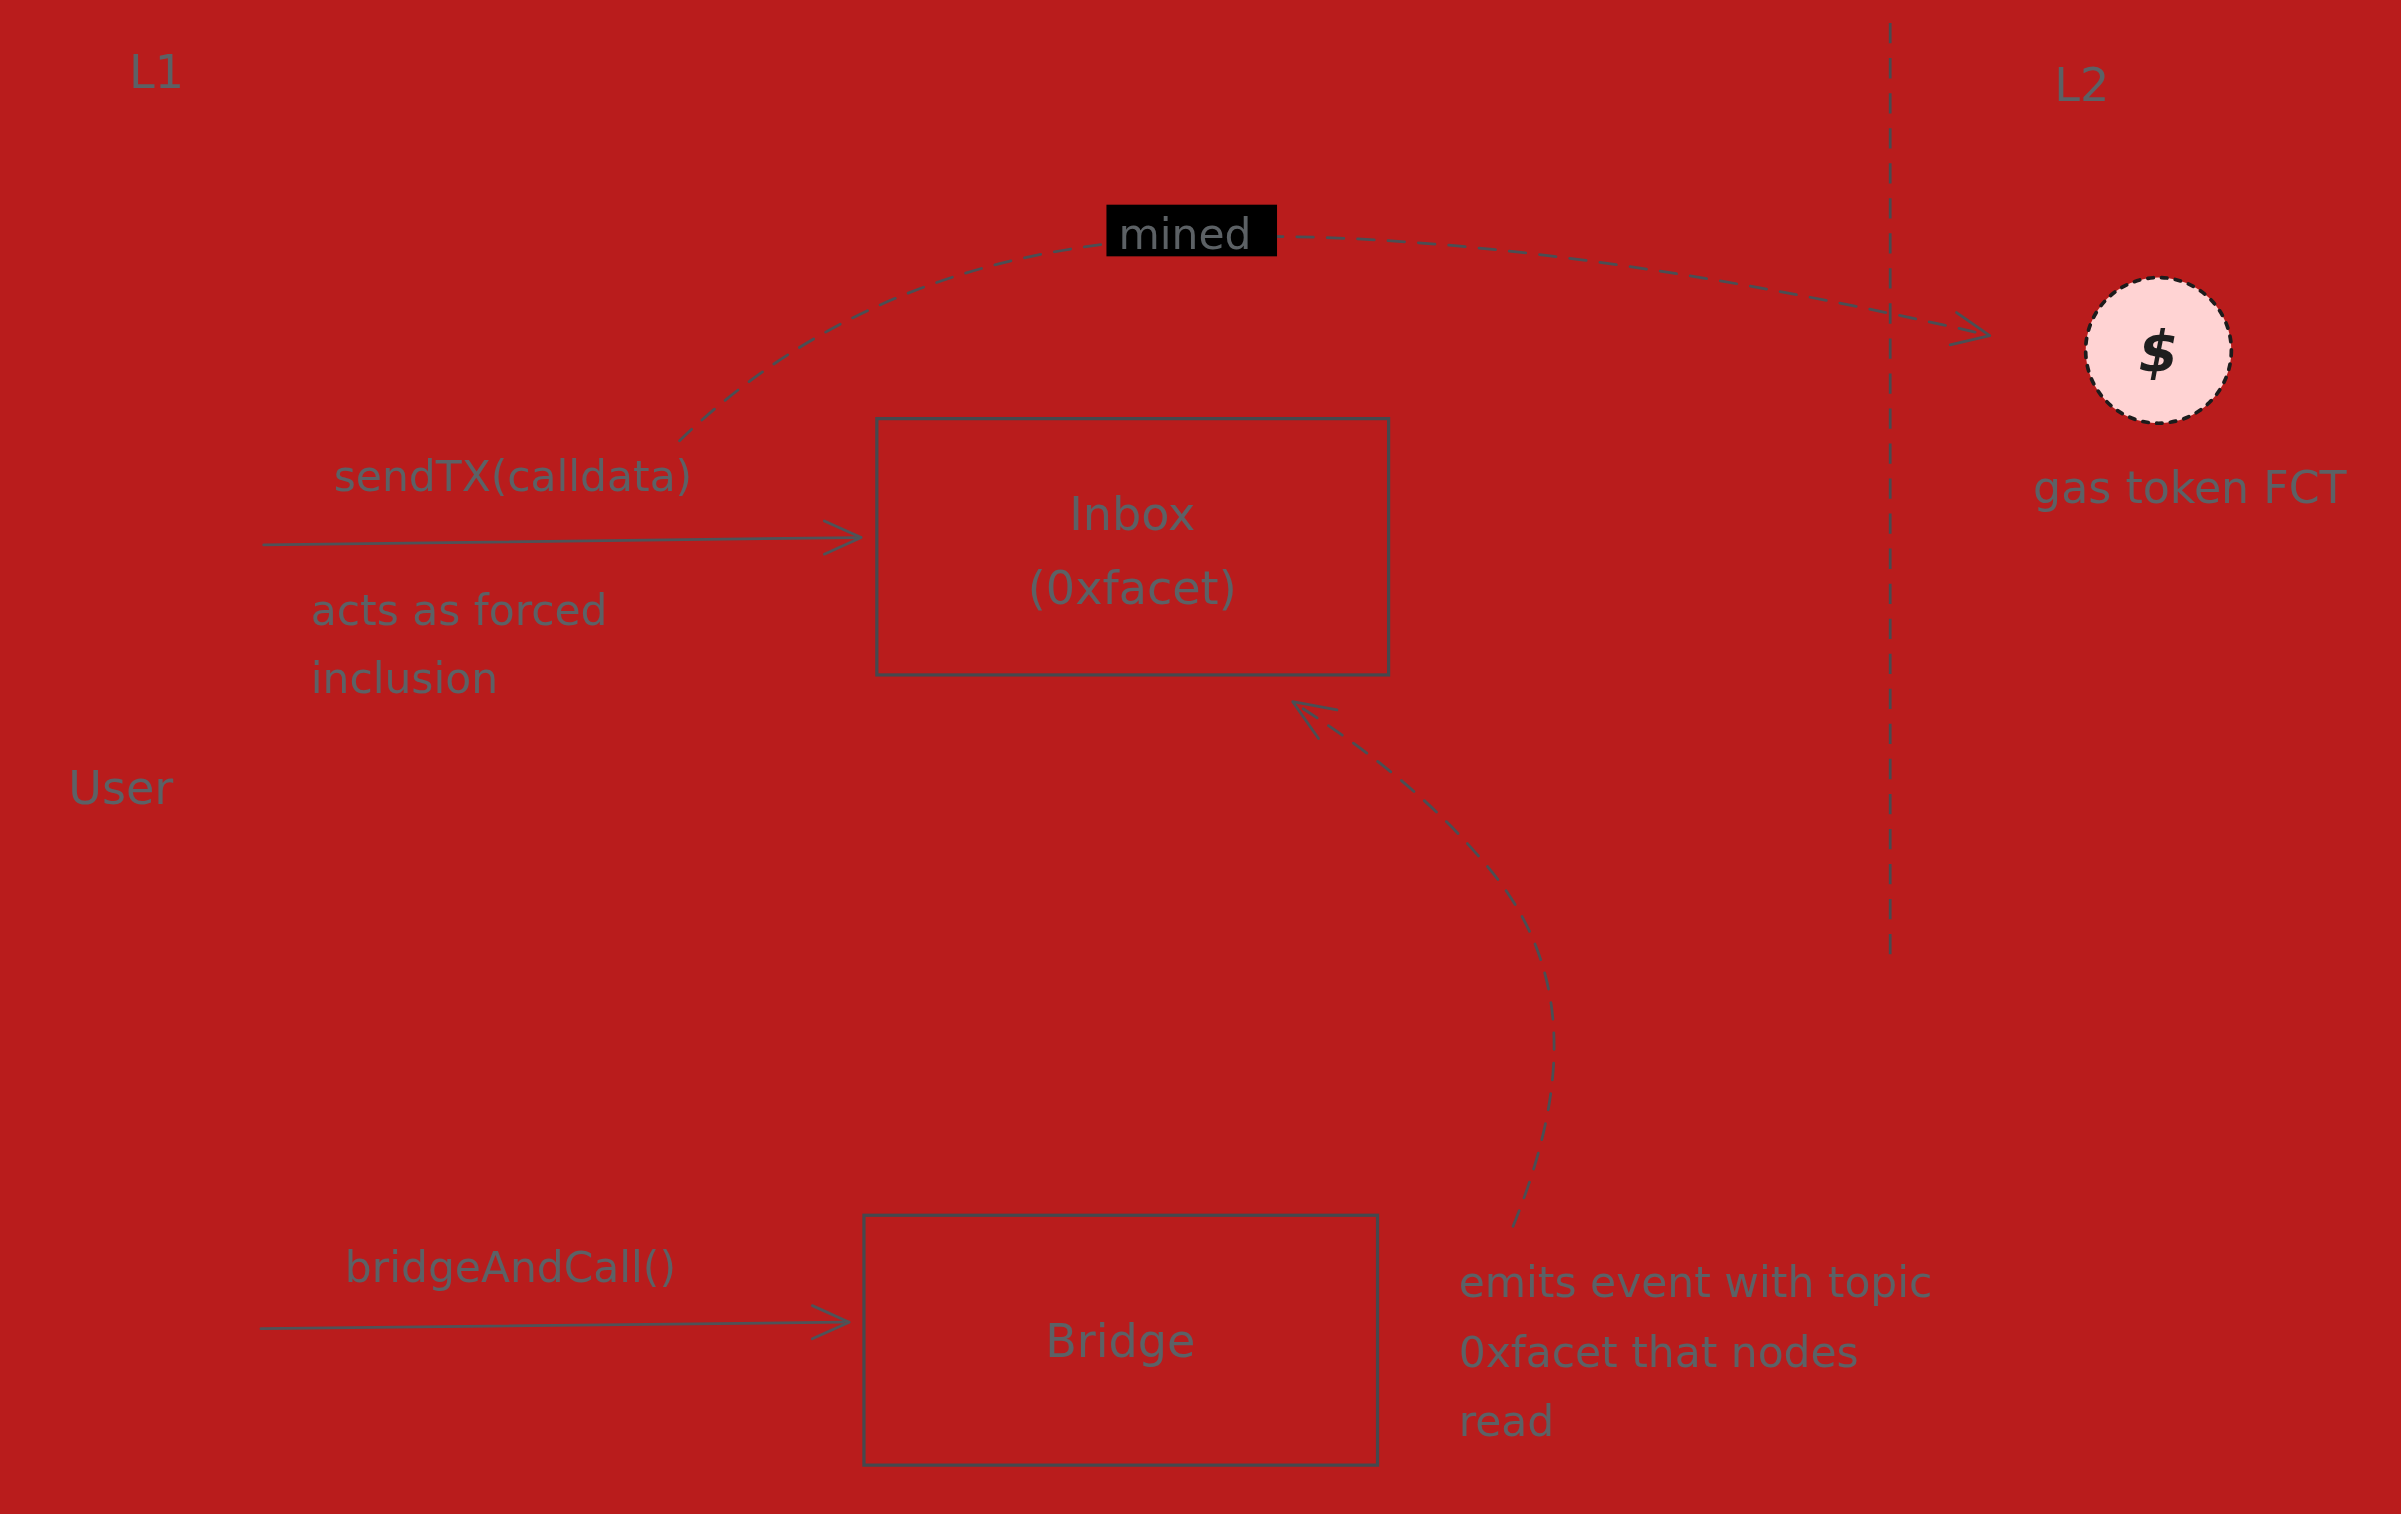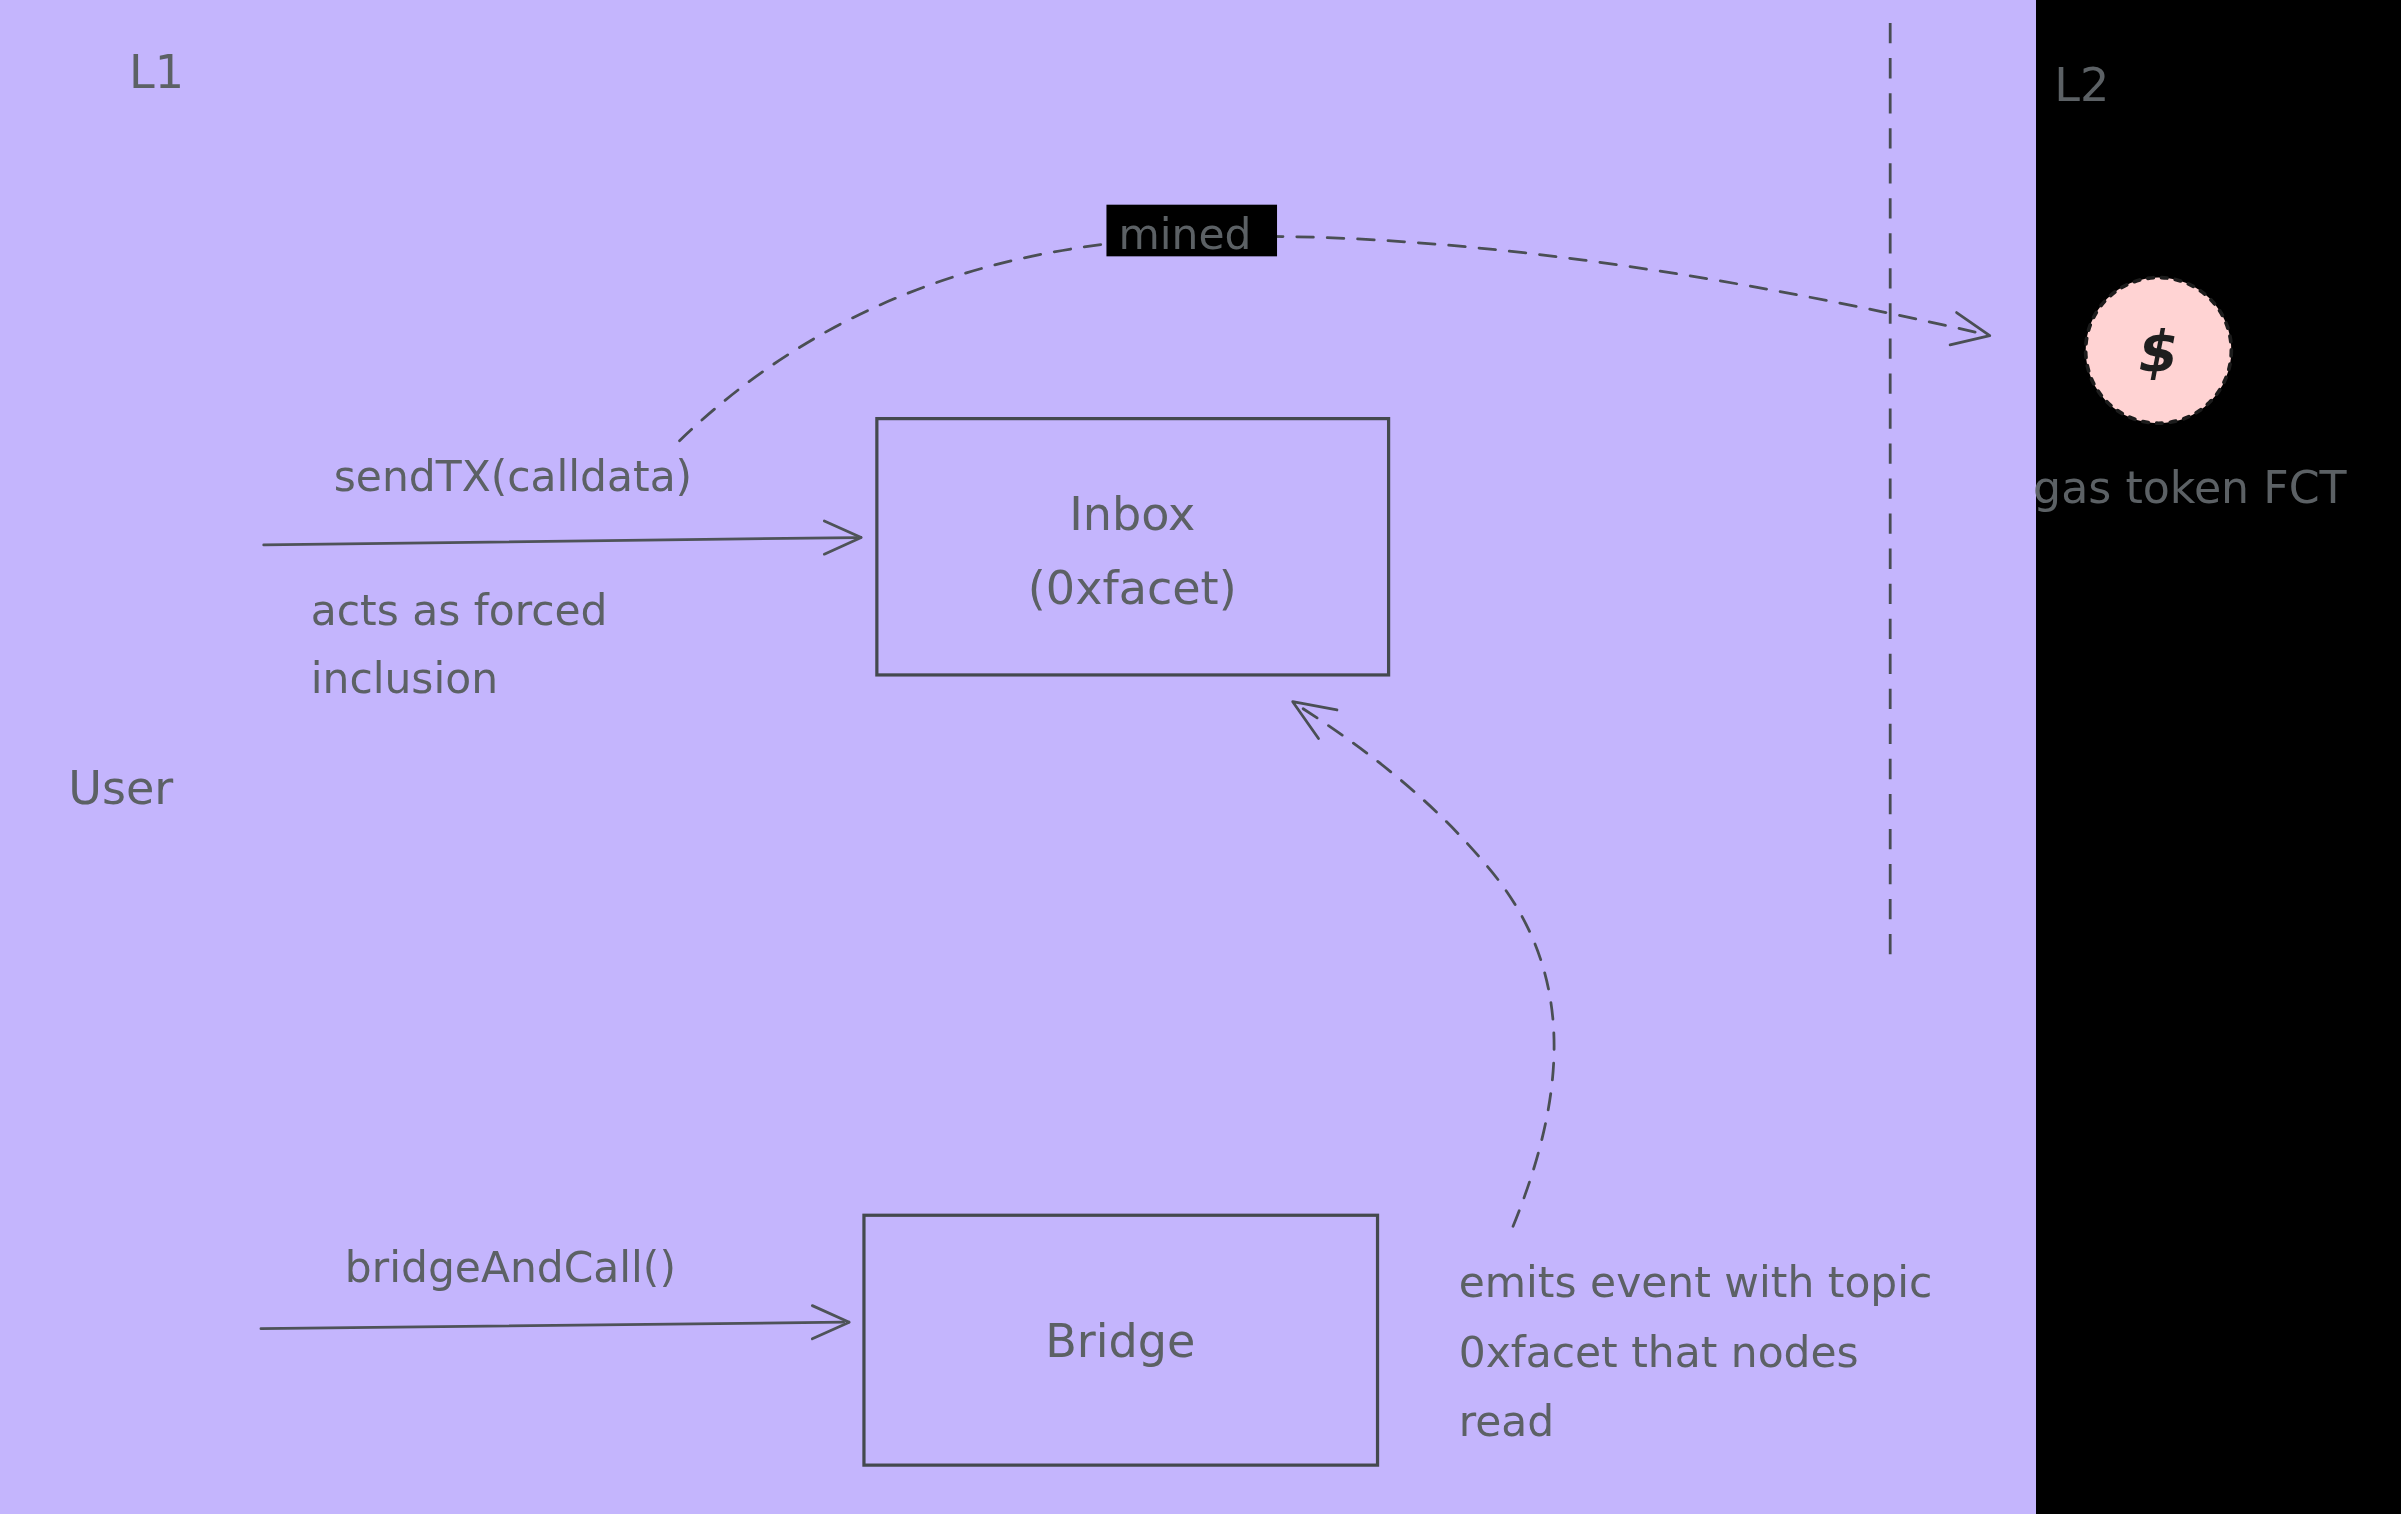--- a/index.html
+++ b/index.html
@@ -5,23 +5,23 @@
   html, body {
     margin: 0;
     padding: 0;
     background: #000000;
     width: 2401px;
     height: 1514px;
     overflow: hidden;
   }
   #stage {
     position: relative;
-    width: 2036px;
+    width: 2401px;
     height: 1514px;
-    background: #c4b5fd;
+    background: #b91c1c;
     font-family: "DejaVu Sans", sans-serif;
   }
   svg { position: absolute; top: 0; left: 0; }
   text {
     font-family: "DejaVu Sans", sans-serif;
     fill: #5c6165;
   }
   .lbl      { font-size: 46px; }
   .lbl-big  { font-size: 50px; }
   .node-ttl { font-size: 50px; }

